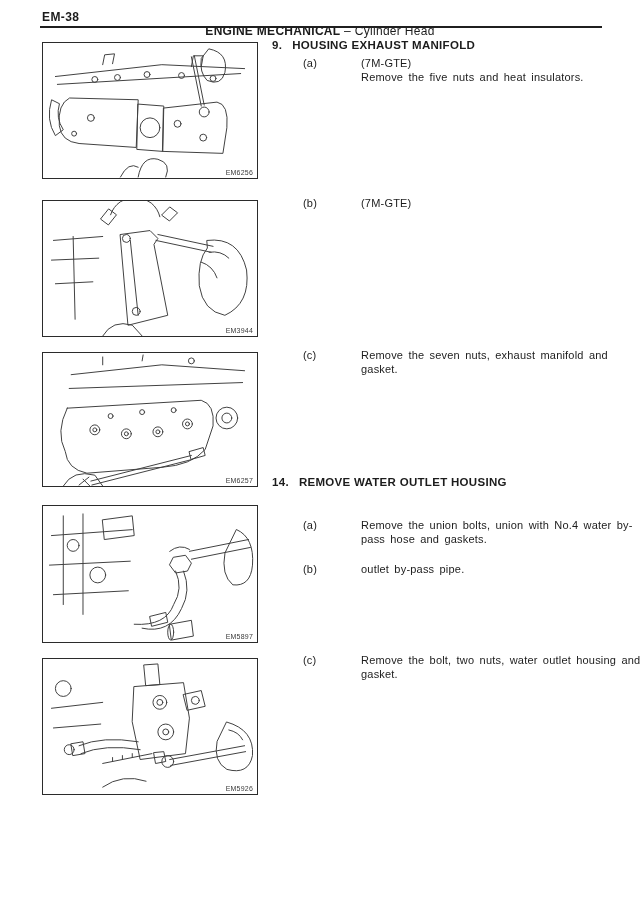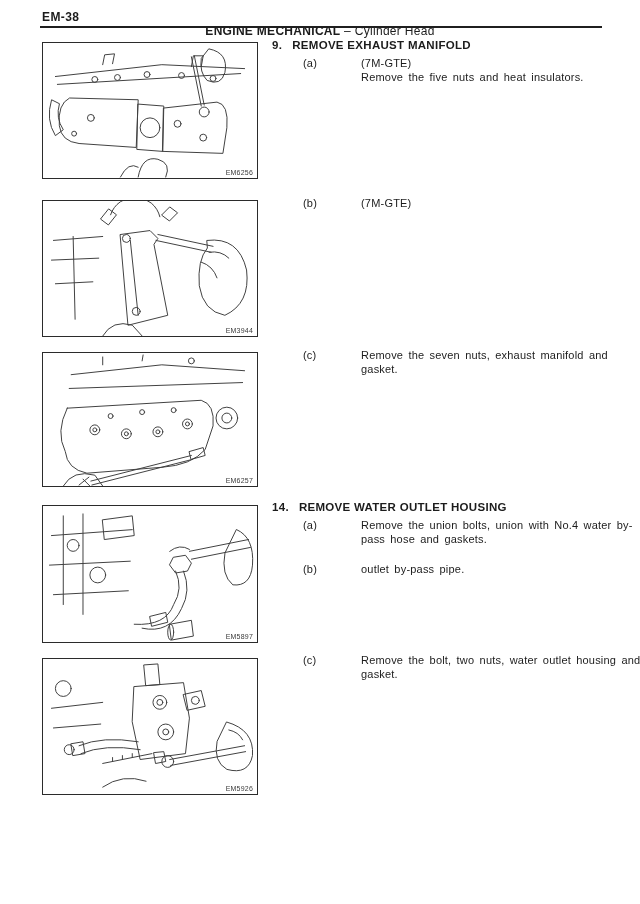--- a/index.html
+++ b/index.html
@@ -192,21 +192,21 @@
       <circle cx="20" cy="30" r="8"></circle>
       <path d="M8,50 L60,44"></path>
         <path d="M10,70 L58,66"></path>
       <path d="M60,130 Q80,116 104,124"></path>
     </svg>
     <figcaption class="fig-code">EM5926</figcaption>
   </figure>
 
   <div class="step-head" style="top:39px">
     <span>9.</span>
-    <span>REMOVE EXHAUST MANIFOLD</span>
+    <span>HOUSING EXHAUST MANIFOLD</span>
   </div>
 
   <div class="item" style="top:56px">
     <span class="ilabel">(a)</span>
     <span class="ilines">
       <span class="iline">(7M-GTE)</span>
       <span class="iline">Remove the five nuts and heat insulators.</span>
     </span>
   </div>
 
@@ -217,21 +217,21 @@
     </span>
   </div>
 
   <div class="item" style="top:348px">
     <span class="ilabel">(c)</span>
     <span class="ilines">
       <span class="iline">Remove the seven nuts, exhaust manifold and gasket.</span>
     </span>
   </div>
 
-  <div class="step-head" style="top:501px">
+  <div class="step-head" style="top:476px">
     <span>14.</span>
     <span>REMOVE WATER OUTLET HOUSING</span>
   </div>
 
   <div class="item" style="top:518px">
     <span class="ilabel">(a)</span>
     <span class="ilines">
       <span class="iline">Remove the union bolts, union with No.4 water by-</span>
       <span class="iline">pass hose and gaskets.</span>
     </span>

